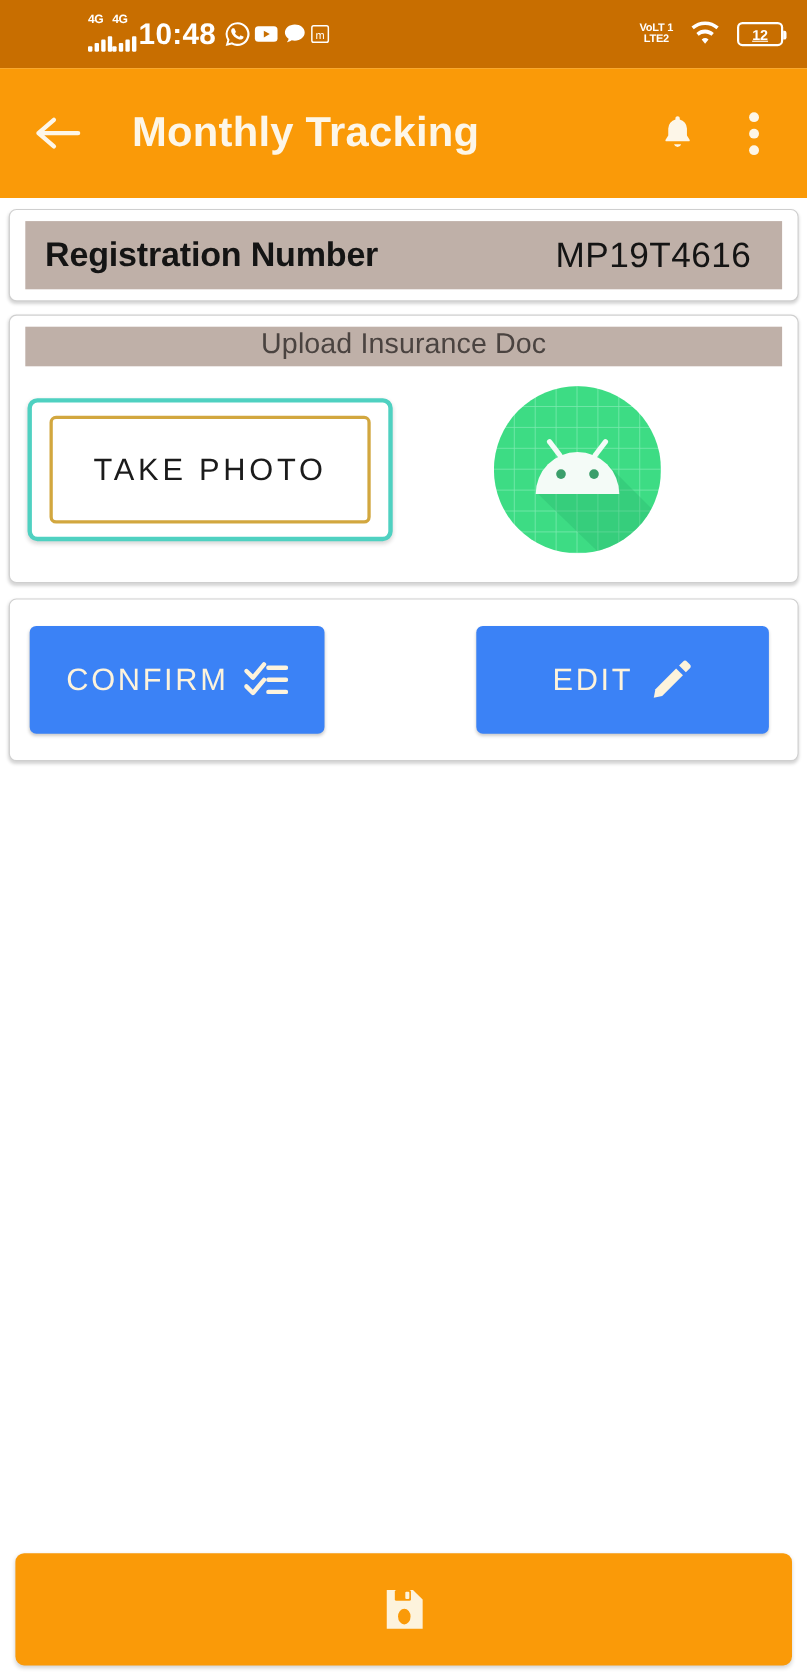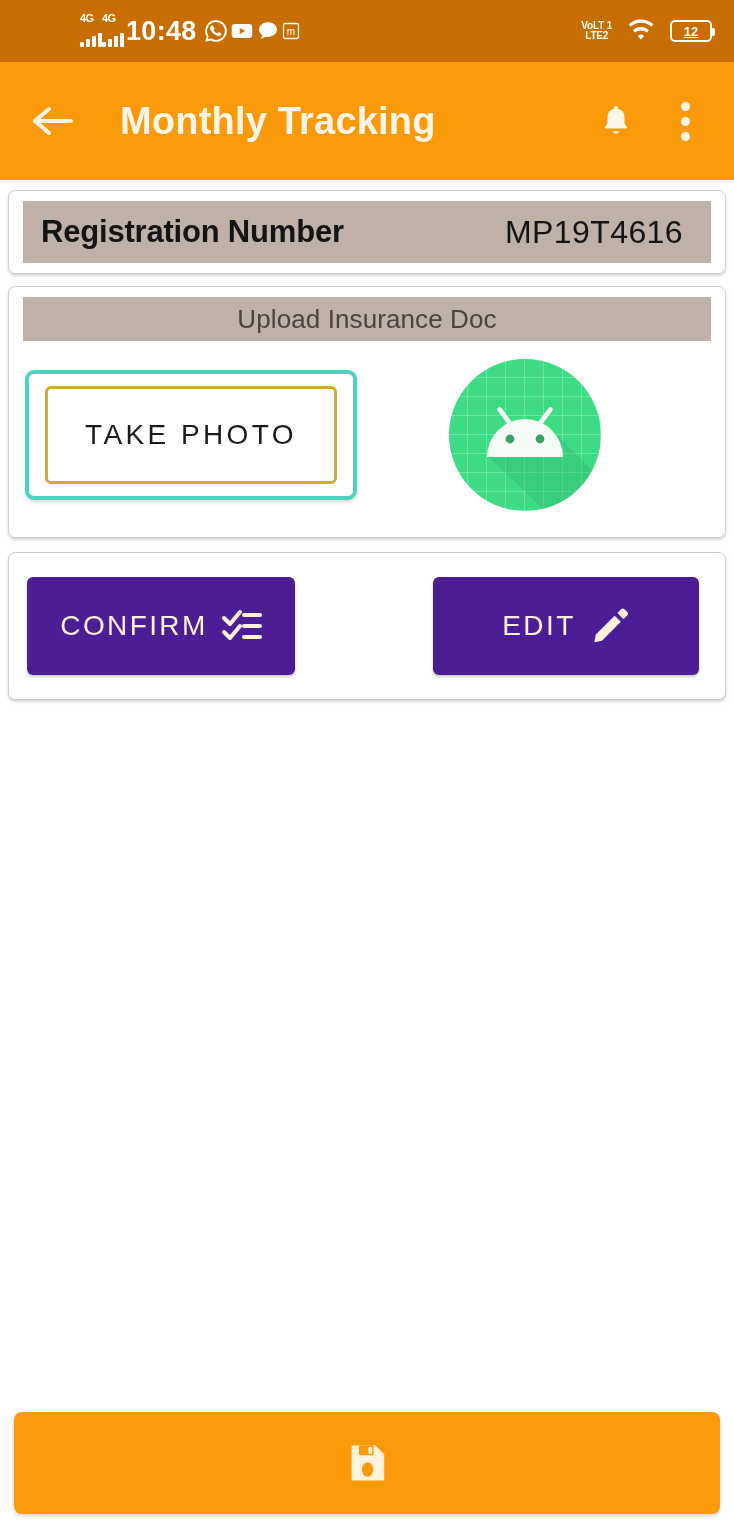--- a/index.html
+++ b/index.html
@@ -206,23 +206,22 @@
     margin-left: auto;
     margin-right: 10px;
     letter-spacing: 0.4px;
   }
 
   
   .upload-card { margin-top: 12px; }
   .upload-header {
     background: #bfb0a8;
     margin: 10px 14px 0 14px;
-    height: 44px;
-    display: flex;
-    align-items: center;
+    height: 36px;
+    display: flex;
     justify-content: center;
   }
   .upload-header span {
     color: #4a4340;
     font-size: 26px;
     letter-spacing: 0.1px;
   }
   .upload-body {
     display: flex;
     align-items: center;
@@ -264,21 +263,21 @@
   }
 
   
   .action-card { margin-top: 14px; }
   .action-body {
     display: flex;
     align-items: center;
     padding: 24px 18px;
   }
   .act-btn {
-    background: #4c1d95;
+    background: #3b82f6;
     border: none;
     border-radius: 6px;
     height: 98px;
     display: flex;
     align-items: center;
     justify-content: center;
     gap: 14px;
     cursor: pointer;
     box-shadow: 0 2px 3px rgba(0,0,0,0.2);
     padding: 0 26px;

